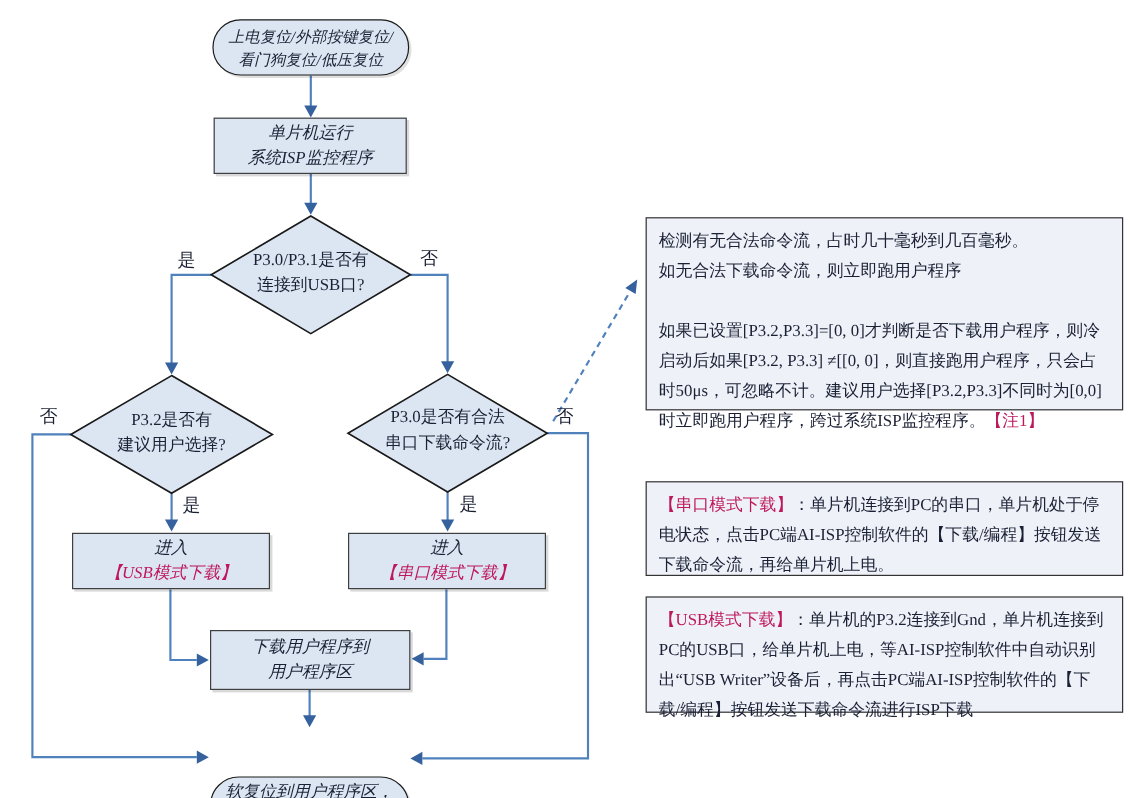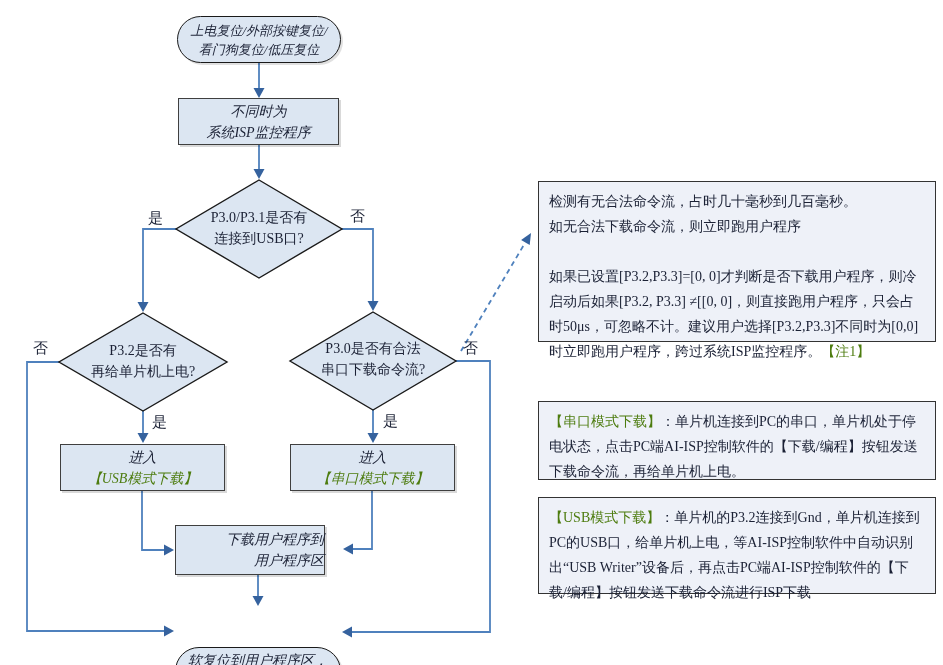--- a/index.html
+++ b/index.html
@@ -15,21 +15,21 @@
     text-align:center;font-size:14px;line-height:21px;font-style:italic;
   }
   .rect{border:1.5px solid #3f3f3f;box-shadow:2px 2px 0 rgba(0,0,0,0.15);}
   .terminal{border:1.6px solid #1a1a1a;border-radius:25px;box-shadow:2px 2px 0 rgba(0,0,0,0.12);}
   .dtext{
     position:absolute;box-sizing:border-box;background:transparent;border:none;
     display:flex;flex-direction:column;justify-content:center;align-items:center;
     text-align:center;font-size:14px;line-height:21px;
   }
   .edge-label{position:absolute;font-size:15px;line-height:15px;}
-  .red{color:#4d7c0f;}
+  .red{color:#be185d;}
   .note{
     position:absolute;box-sizing:border-box;background:#eef1f8;border:1.3px solid #333333;
     padding:7px 10px;font-size:14px;line-height:25px;text-align:left;margin-top:35px;
   }
   .spacer{height:25px;}
 </style>
 </head>
 <body>
 
 <div class="canvas">
@@ -69,31 +69,31 @@
       <polygon points="373,312 456,361 373,410 290,361"></polygon>
     </g>
   </svg>
 
   <div class="node terminal" style="left:177px;top:16px;width:164px;height:47px;font-size:13px;line-height:19px;">
     <div>上电复位/外部按键复位/</div>
     <div>看门狗复位/低压复位</div>
   </div>
 
   <div class="node rect" style="left:178px;top:98px;width:161px;height:47px;">
-    <div>不同时为</div>
+    <div>单片机运行</div>
     <div>系统ISP监控程序</div>
   </div>
 
   <div class="dtext" style="left:184px;top:207px;width:150px;">
     <div>P3.0/P3.1是否有</div>
     <div>连接到USB口?</div>
   </div>
   <div class="dtext" style="left:67px;top:340px;width:152px;">
     <div>P3.2是否有</div>
-    <div>再给单片机上电?</div>
+    <div>建议用户选择?</div>
   </div>
   <div class="dtext" style="left:295px;top:338px;width:156px;">
     <div>P3.0是否有合法</div>
     <div>串口下载命令流?</div>
   </div>
 
   <div class="edge-label" style="left:148px;top:211px;">是</div>
   <div class="edge-label" style="left:350px;top:209px;">否</div>
   <div class="edge-label" style="left:33px;top:341px;">否</div>
   <div class="edge-label" style="left:152px;top:415px;">是</div>
@@ -103,21 +103,21 @@
   <div class="node rect" style="left:60px;top:444px;width:165px;height:47px;">
     <div>进入</div>
     <div class="red">【USB模式下载】</div>
   </div>
 
   <div class="node rect" style="left:290px;top:444px;width:165px;height:47px;">
     <div>进入</div>
     <div class="red">【串口模式下载】</div>
   </div>
 
-  <div class="node rect" style="left:175px;top:525px;width:150px;height:50px;align-items:flex-end;">
+  <div class="node rect" style="left:175px;top:525px;width:167px;height:50px;">
     <div>下载用户程序到</div>
     <div>用户程序区</div>
   </div>
 
   <div class="node terminal" style="left:175px;top:607px;width:166px;height:48px;margin-top:40px;">
     <div>软复位到用户程序区，</div>
     <div>运行用户程序。</div>
   </div>
 
   <div class="note" style="left:538px;top:146px;width:398px;height:161px;">

